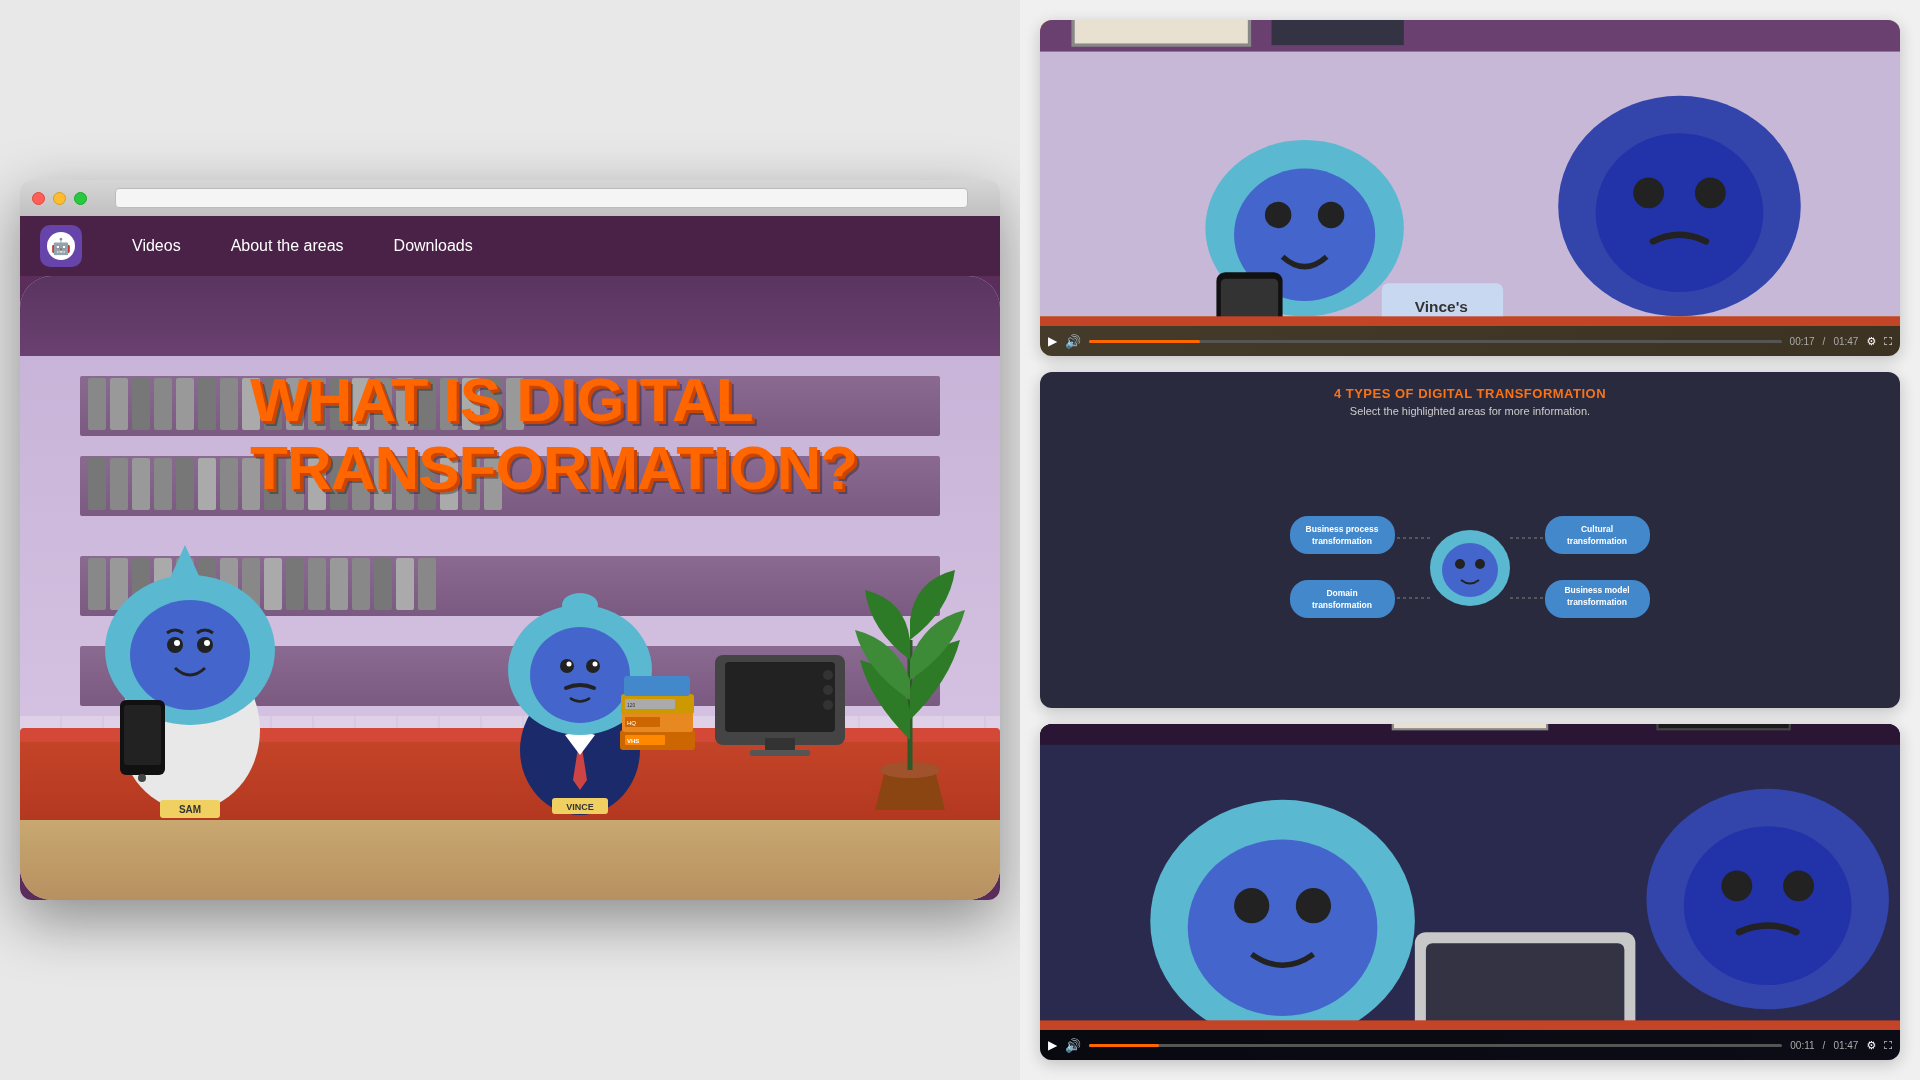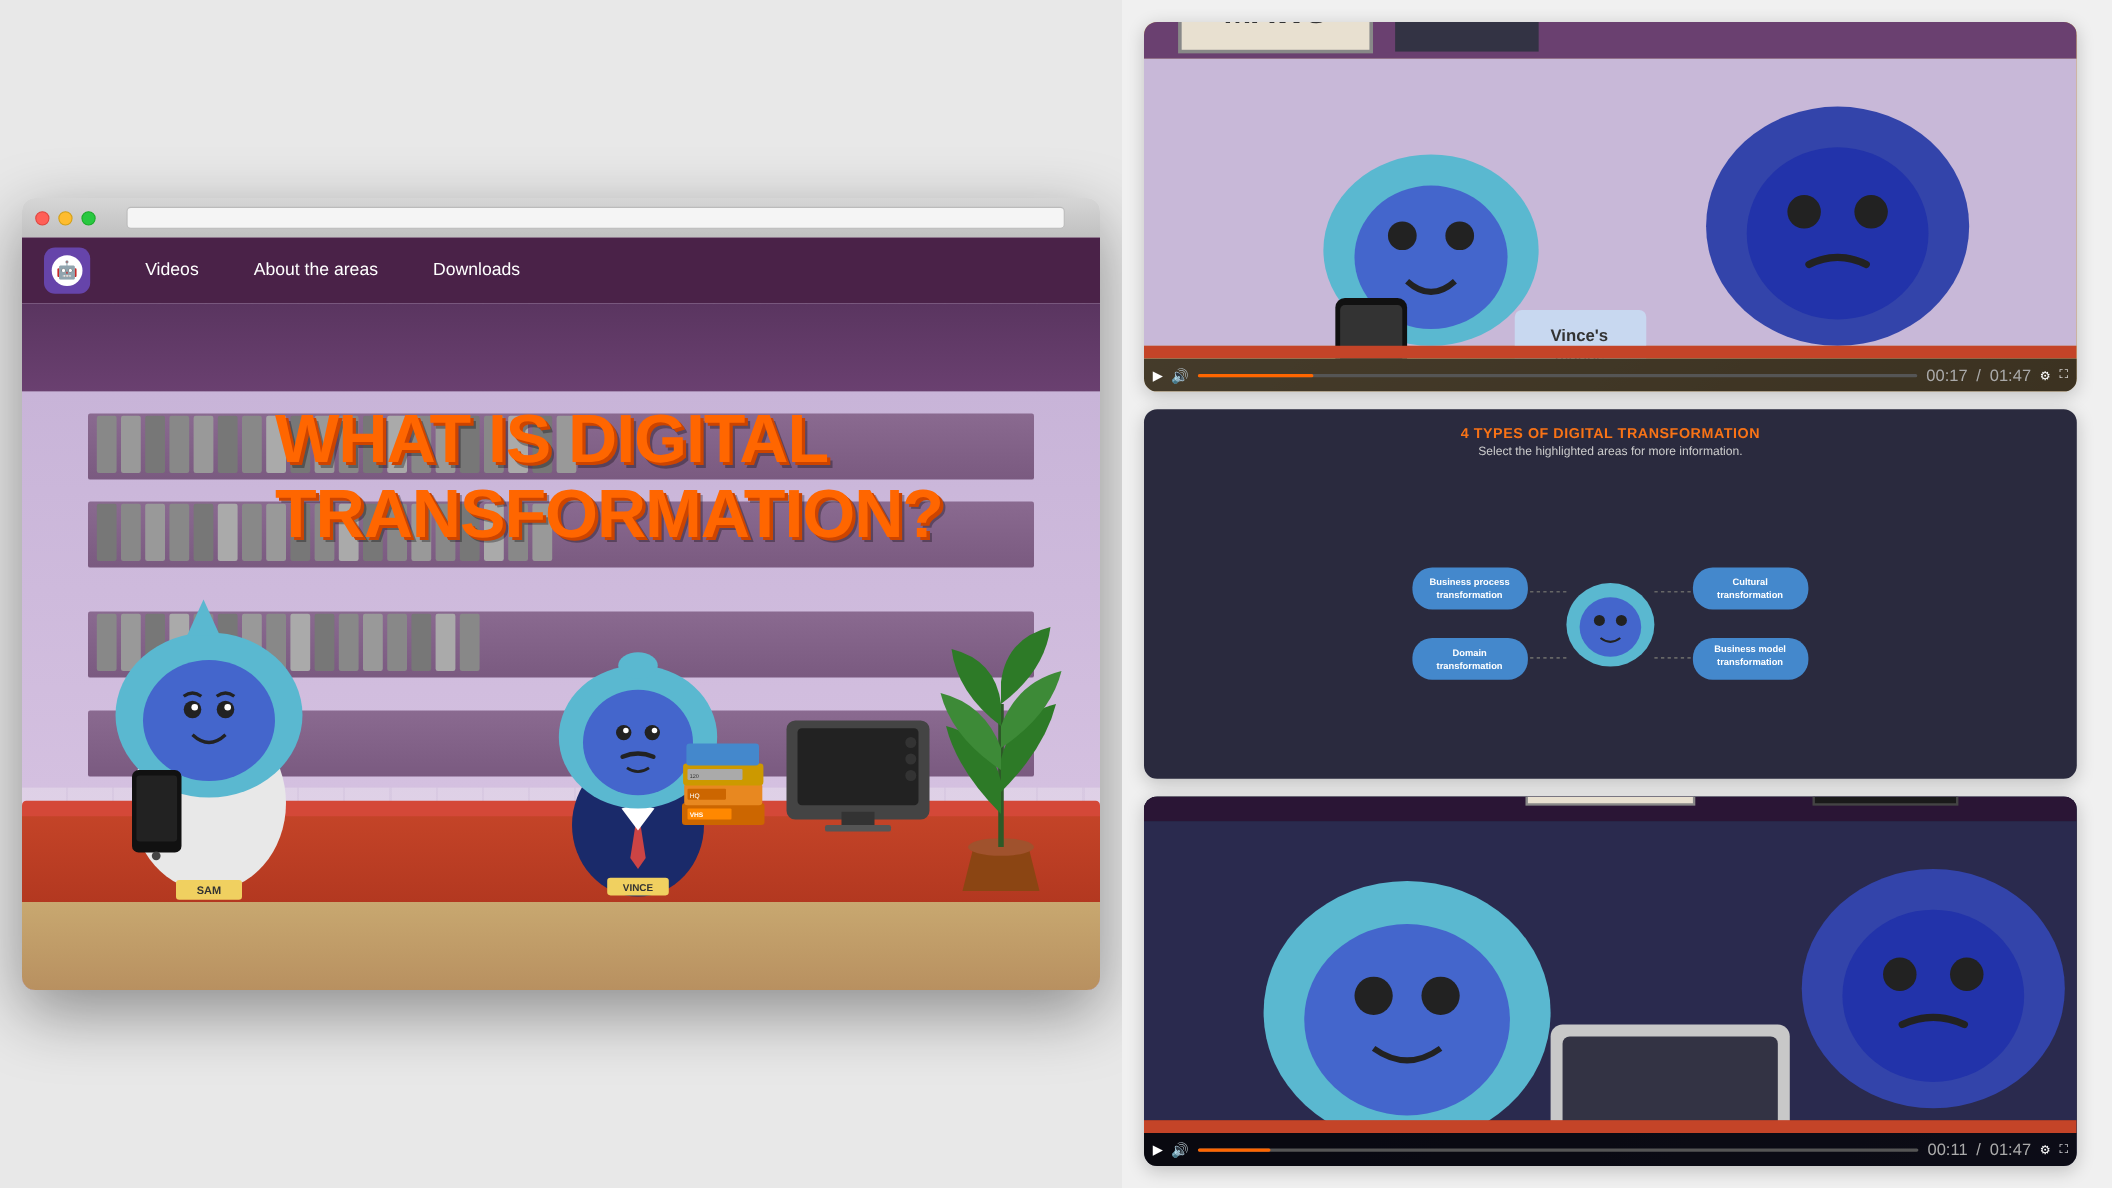--- a/index.html
+++ b/index.html
@@ -115,20 +115,21 @@
       padding: 5px 10px;
       text-decoration: none;
     }
 
     
     .scene {
       flex: 1;
       position: relative;
       overflow: hidden;
       background: linear-gradient(180deg, #c8b8d4 0%, #d4c8dc 40%, #e8d8f0 100%);
+      border-radius: 32px;
     }
 
     
     .scene::before {
       content: '';
       position: absolute;
       top: 0; left: 0; right: 0; bottom: 0;
       background: 
         repeating-linear-gradient(90deg, transparent, transparent 40px, rgba(180,160,200,0.15) 40px, rgba(180,160,200,0.15) 42px),
         repeating-linear-gradient(0deg, transparent, transparent 40px, rgba(180,160,200,0.15) 40px, rgba(180,160,200,0.15) 42px);
@@ -285,21 +286,21 @@
       width: 80px;
       height: 80px;
     }
 
     
     .right-panel {
       flex: 1;
       display: flex;
       flex-direction: column;
       gap: 16px;
-      padding: 20px 32px 20px 20px;
+      padding: 20px 20px 20px 20px;
       background: #f0f0f0;
       overflow: hidden;
     }
 
     .preview-card {
       flex: 1;
       border-radius: 12px;
       overflow: hidden;
       box-shadow: 0 4px 16px rgba(0,0,0,0.2);
       position: relative;
@@ -355,21 +356,21 @@
     }
 
     .progress-fill {
       height: 100%;
       background: #ff6600;
       border-radius: 2px;
     }
 
     .time-label {
       color: #aaa;
-      font-size: 15px;
+      font-size: 10px;
       white-space: nowrap;
     }
 
     .ctrl-icon {
       color: white;
       font-size: 11px;
     }
 
     
     .diagram-title {

